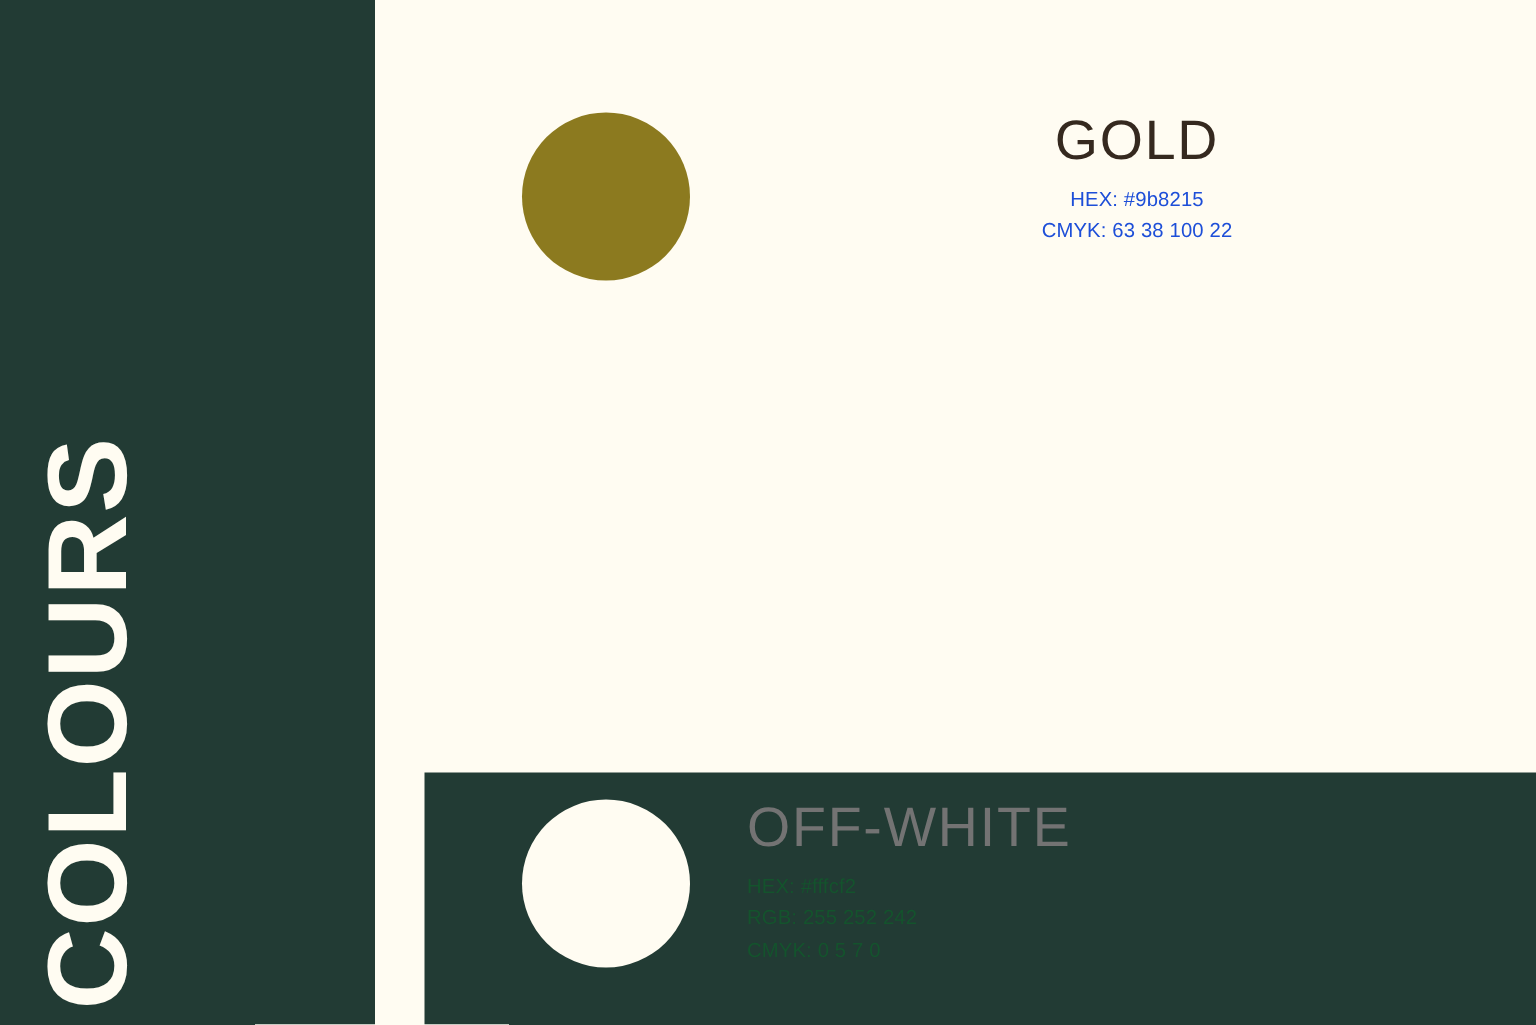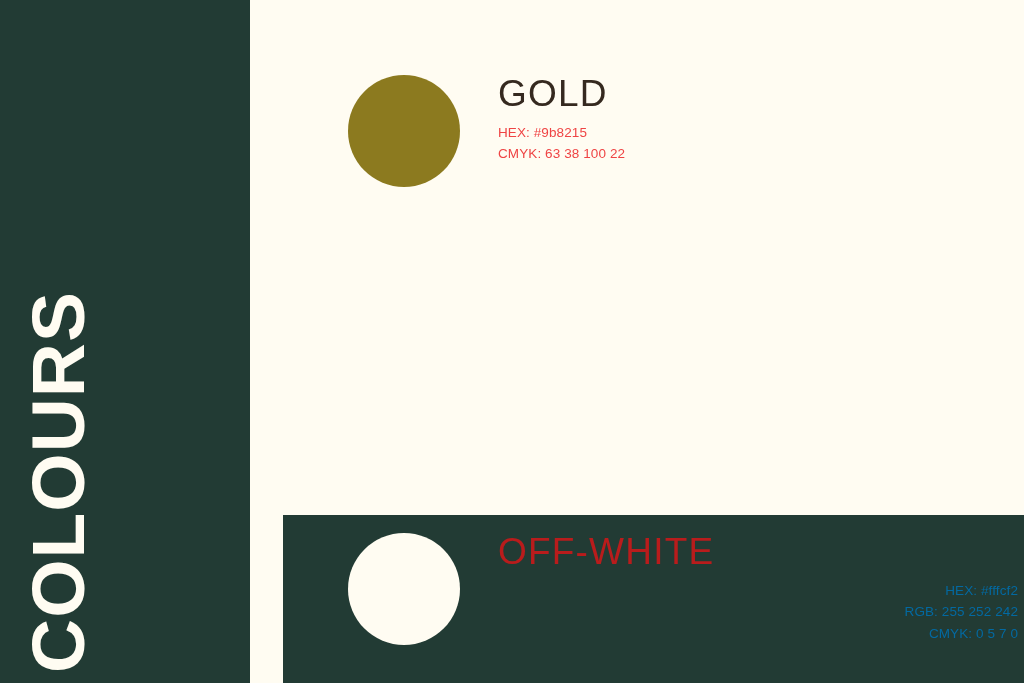--- a/index.html
+++ b/index.html
@@ -81,40 +81,40 @@
     letter-spacing: 1.2px;
     line-height: 1;
     color: #35291f;
     margin: 0 0 10px 0;
     white-space: nowrap;
   }
   .meta {
     font-size: 13.5px;
     letter-spacing: 0.1px;
     line-height: 1.58;
-    color: #ef4444;
+    color: #1d4ed8;
     white-space: pre;
     margin: 0;
   }
   
-  .row.on-dark .name { color: #b91c1c; }
-  .row.on-dark .meta { color: #0369a1; text-align: right; }
+  .row.on-dark .name { color: #737373; }
+  .row.on-dark .meta { color: #14532d; }
 </style>
 </head>
 <body>
 
 <div id="stage" style="background: rgb(255, 252, 242);">
 
   <div id="sidebar" style="background: rgb(34, 59, 52);">
     <div id="sidebar-title-inner" style="color: rgb(255, 252, 242);">COLOURS</div>
   </div>
 
   <div id="dark-band" style="background: rgb(34, 59, 52);"></div>
 
-  <div class="row" id="row-0" style="top:75px;">
+  <div class="row" id="row-0" style="top:75px;text-align:center;">
     <div class="swatch" id="swatch-0" style="background: rgb(140, 122, 31);"></div>
     <div class="info">
       <div class="name">GOLD</div>
       <div class="meta">HEX: #9b8215</div>
       <div class="meta">CMYK: 63 38 100 22</div>
     </div>
   </div>
 
 
 

